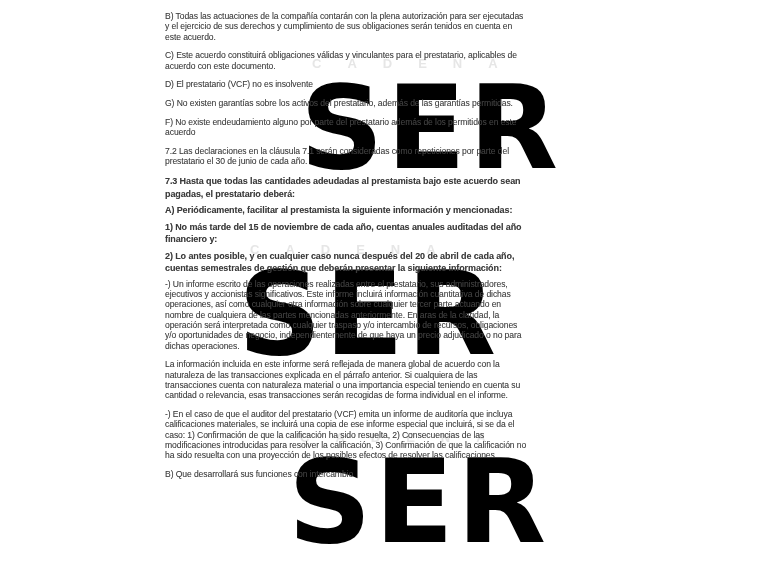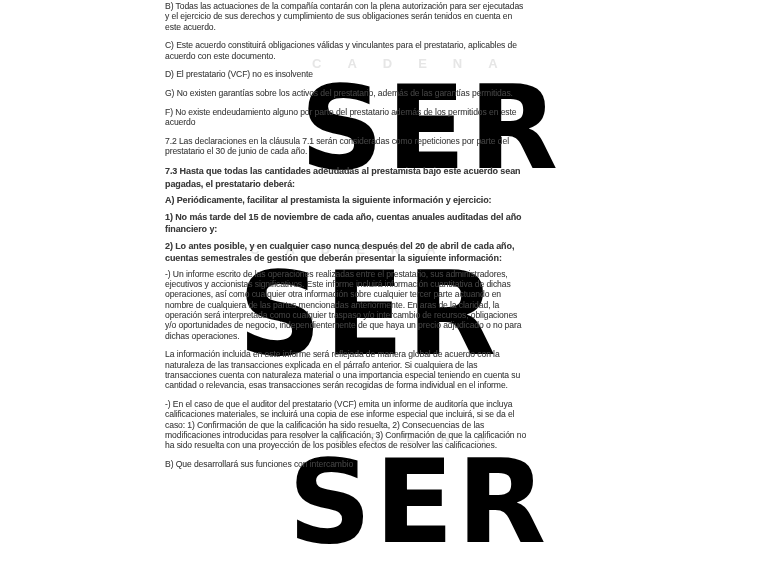--- a/index.html
+++ b/index.html
@@ -48,21 +48,21 @@
     white-space: nowrap;
     margin-top: 4px;
   }
   
   .doc {
     position: absolute;
     left: 165px;
     top: 0;
     width: 362px;
     z-index: 1;
-    padding-top: 1px;
+    padding-top: 11px;
     color: #414141;
   }
   .para {
     margin: 0 0 8.5px 0;
     font-size: 8.6px;
     line-height: 10.3px;
     letter-spacing: -0.1px;
     text-shadow: 0 0 0.6px rgba(70,70,70,0.35);
   }
   .para-bold {
@@ -94,21 +94,21 @@
   </div>
 
   <div class="doc" id="doc-paragraphs">
       <p class="para para-normal">B) Todas las actuaciones de la compañía contarán con la plena autorización para ser ejecutadas y el ejercicio de sus derechos y cumplimiento de sus obligaciones serán tenidos en cuenta en este acuerdo.</p>
       <p class="para para-normal">C) Este acuerdo constituirá obligaciones válidas y vinculantes para el prestatario, aplicables de acuerdo con este documento.</p>
       <p class="para para-normal">D) El prestatario (VCF) no es insolvente</p>
       <p class="para para-normal">G) No existen garantías sobre los activos del prestatario, además de las garantías permitidas.</p>
       <p class="para para-normal">F) No existe endeudamiento alguno por parte del prestatario además de los permitidos en este acuerdo</p>
       <p class="para para-normal">7.2 Las declaraciones en la cláusula 7.1 serán consideradas como repeticiones por parte del prestatario el 30 de junio de cada año.</p>
       <p class="para para-bold">7.3 Hasta que todas las cantidades adeudadas al prestamista bajo este acuerdo sean pagadas, el prestatario deberá:</p>
-      <p class="para para-bold">A) Periódicamente, facilitar al prestamista la siguiente información y ejercicio:</p>
+      <p class="para para-bold">A) Periódicamente, facilitar al prestamista la siguiente información y mencionadas:</p>
       <p class="para para-bold">1) No más tarde del 15 de noviembre de cada año, cuentas anuales auditadas del año financiero y:</p>
       <p class="para para-bold">2) Lo antes posible, y en cualquier caso nunca después del 20 de abril de cada año, cuentas semestrales de gestión que deberán presentar la siguiente información:</p>
       <p class="para para-normal">-) Un informe escrito de las operaciones realizadas entre el prestatario, sus administradores, ejecutivos y accionistas significativos. Este informe incluirá información cuantitativa de dichas operaciones, así como cualquier otra información sobre cualquier tercer parte actuando en nombre de cualquiera de las partes mencionadas anteriormente. En aras de la claridad, la operación será interpretada como cualquier traspaso y/o intercambio de recursos, obligaciones y/o oportunidades de negocio, independientemente de que haya un precio adjudicado o no para dichas operaciones.</p>
       <p class="para para-normal">La información incluida en este informe será reflejada de manera global de acuerdo con la naturaleza de las transacciones explicada en el párrafo anterior. Si cualquiera de las transacciones cuenta con naturaleza material o una importancia especial teniendo en cuenta su cantidad o relevancia, esas transacciones serán recogidas de forma individual en el informe.</p>
       <p class="para para-normal">-) En el caso de que el auditor del prestatario (VCF) emita un informe de auditoría que incluya calificaciones materiales, se incluirá una copia de ese informe especial que incluirá, si se da el caso: 1) Confirmación de que la calificación ha sido resuelta, 2) Consecuencias de las modificaciones introducidas para resolver la calificación, 3) Confirmación de que la calificación no ha sido resuelta con una proyección de los posibles efectos de resolver las calificaciones.</p>
       <p class="para para-normal">B) Que desarrollará sus funciones con intercambio</p>
     </div>
 
 </div>
 

